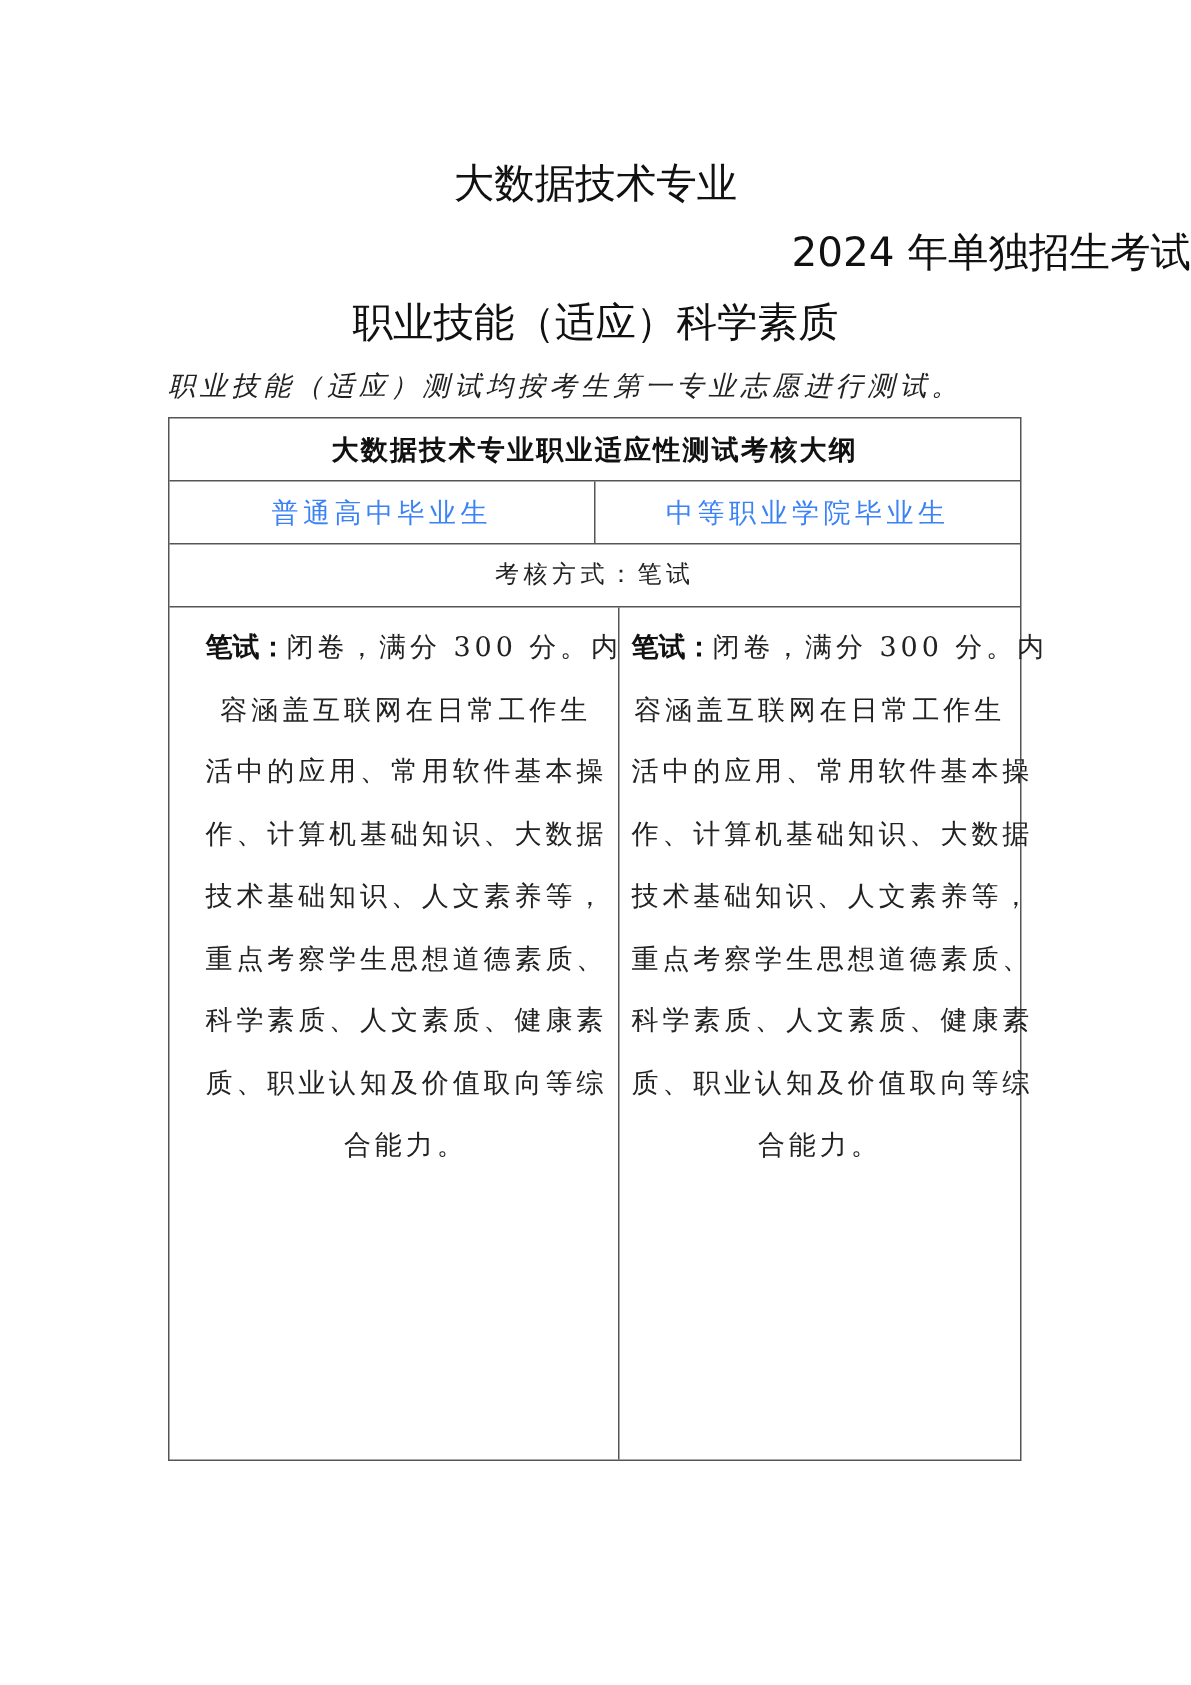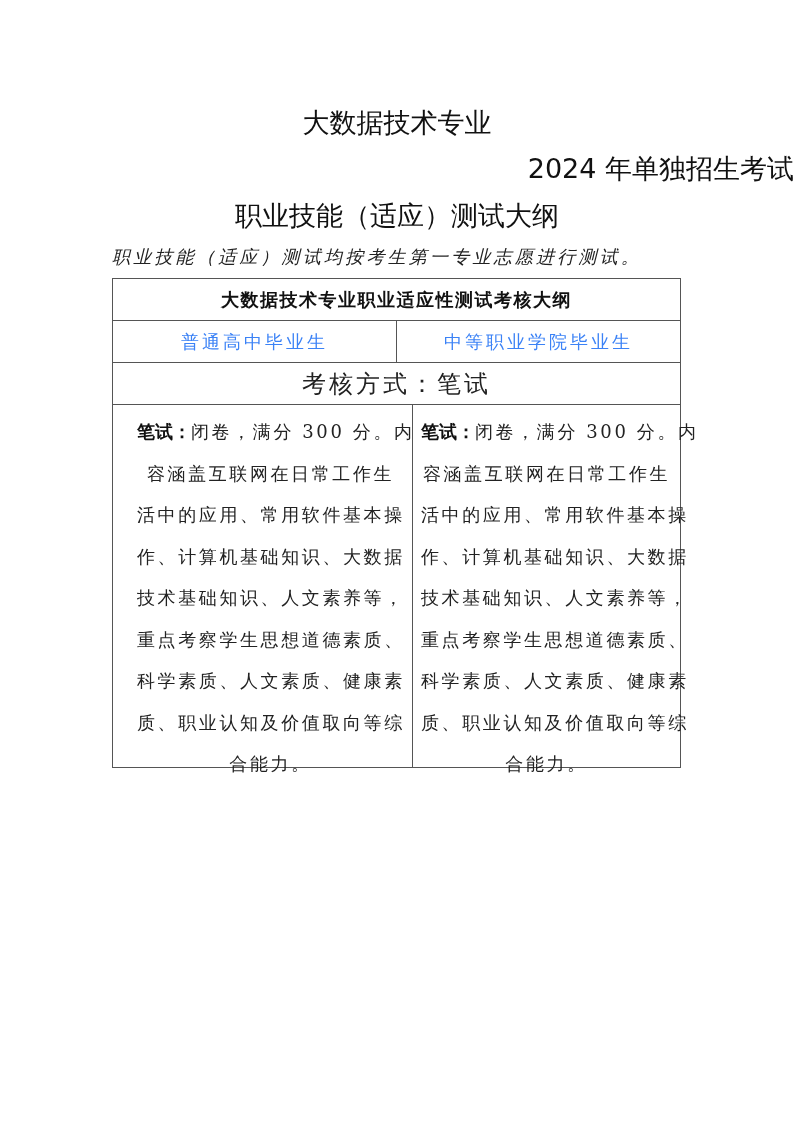--- a/index.html
+++ b/index.html
@@ -6,47 +6,47 @@
     body { width: 794px; height: 1123px; position: relative; overflow: hidden;
            font-family: "DejaVu Serif", "Liberation Serif", serif; color: #111; }
     .title { position: absolute; left: 0; width: 794px; text-align: center;
              font-family: "DejaVu Sans", "Liberation Sans", sans-serif;
              font-size: 27px; color: #111; line-height: 1; }
     .t1 { top: 109px; }
     .t2 { top: 155px; text-align: right; }
     .t3 { top: 202px; }
     .intro { position: absolute; top: 245px; left: 112px; width: 580px;
              font-size: 18px; letter-spacing: 3.2px; white-space: nowrap; color: #222; font-style: italic; }
-    .table { position: absolute; left: 112px; top: 278px; width: 569px; height: 490px;
+    .table { position: absolute; left: 112px; top: 278px; width: 569px; height: 696px;
              border: 1.5px solid #555; box-sizing: border-box; }
     .row { position: absolute; left: 0; right: 0; box-sizing: border-box;
            border-bottom: 1.5px solid #555; display: flex; align-items: center; justify-content: center; }
     .r1 { top: 0; height: 42px; }
     .r2 { top: 42px; height: 42px; }
     .r3 { top: 84px; height: 42px; }
     .r1 span { font-size: 18px; font-weight: bold; letter-spacing: 1.5px; color: #111; }
     .half { position: absolute; top: 0; bottom: 0; display: flex; align-items: center; justify-content: center;
             font-size: 18px; letter-spacing: 3px; color: #3b82f6; }
     .left-half { left: 0; width: 284px; border-right: 1.5px solid #555; box-sizing: border-box; }
     .right-half { left: 284px; right: 0; }
-    .r3 span { font-size: 24px; letter-spacing: 3px; color: #222; }
+    .r3 span { font-size: 16px; letter-spacing: 3px; color: #222; }
     .body-row { position: absolute; top: 126px; left: 0; right: 0; bottom: 0; margin-left: 16px; }
     .cell { position: absolute; top: 0; bottom: 0; box-sizing: border-box; padding: 6px 8px 0 8px; }
     .cell-left { left: 0; width: 284px; border-right: 1.5px solid #555; }
     .cell-right { left: 284px; right: 0; }
     .line { font-size: 18px; line-height: 41.5px; white-space: nowrap; letter-spacing: 2.6px; color: #222; text-align: justify; }
     .line.center { text-align: center; }
     .bold-lead { font-weight: bold; letter-spacing: 0; color: #111; }
   </style>
 </head>
 <body>
 
 <div class="title t1">大数据技术专业</div>
 <div class="title t2">2024 年单独招生考试</div>
-<div class="title t3">职业技能（适应）测试大纲</div>
+<div class="title t3">职业技能（适应）科学素质</div>
 
 <div class="intro">职业技能（适应）测试均按考生第一专业志愿进行测试。</div>
 
 <div class="table">
   <div class="row r1">
     <span>大数据技术专业职业适应性测试考核大纲</span>
   </div>
   <div class="row r2">
     <div class="half left-half">普通高中毕业生</div>
     <div class="half right-half">中等职业学院毕业生</div>

